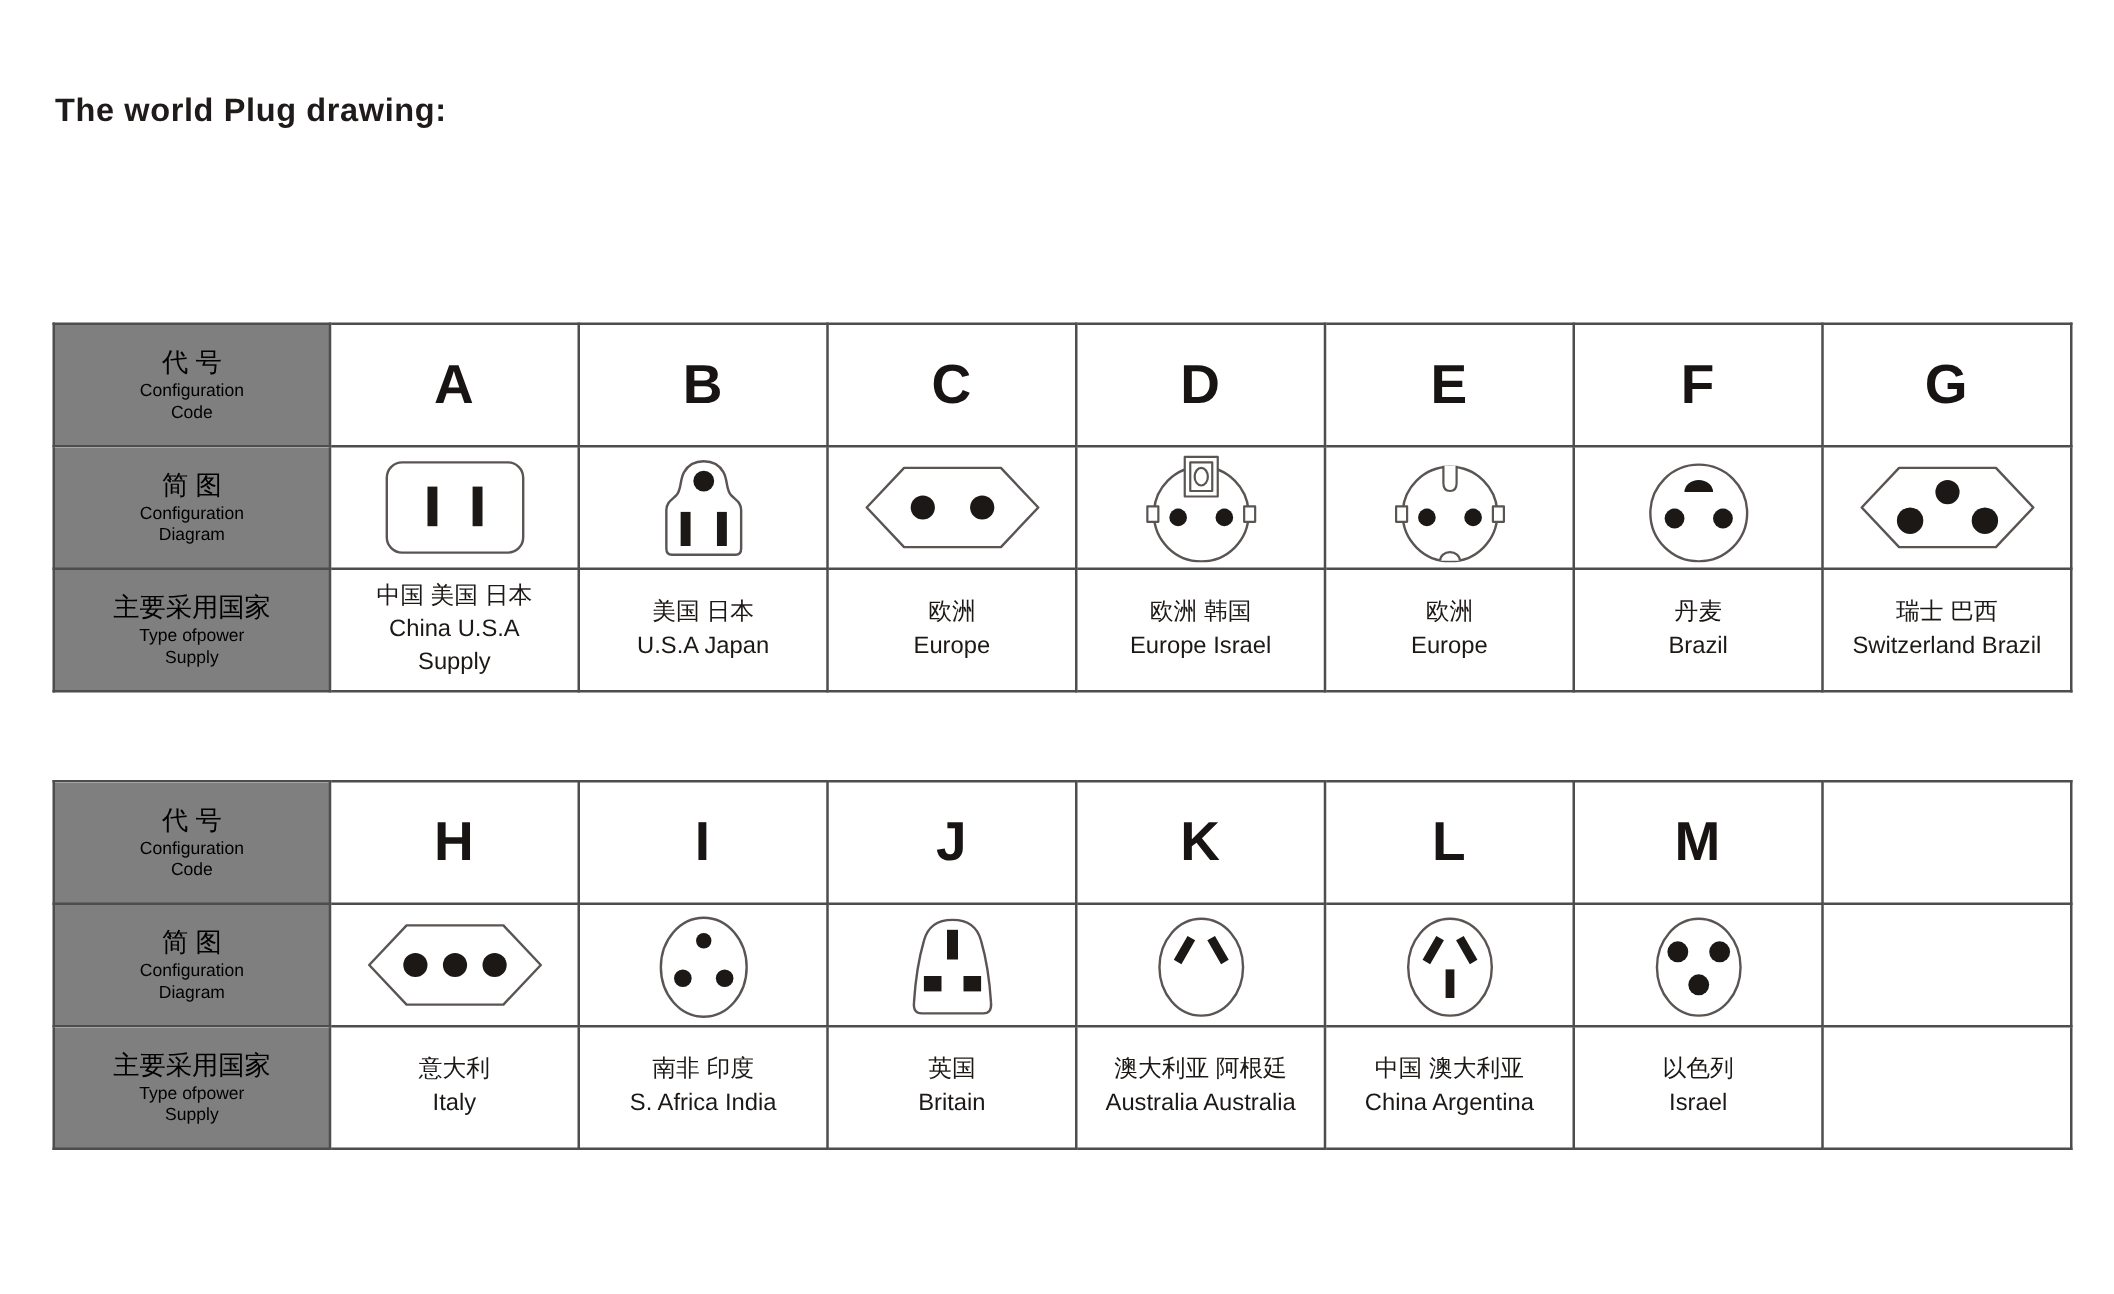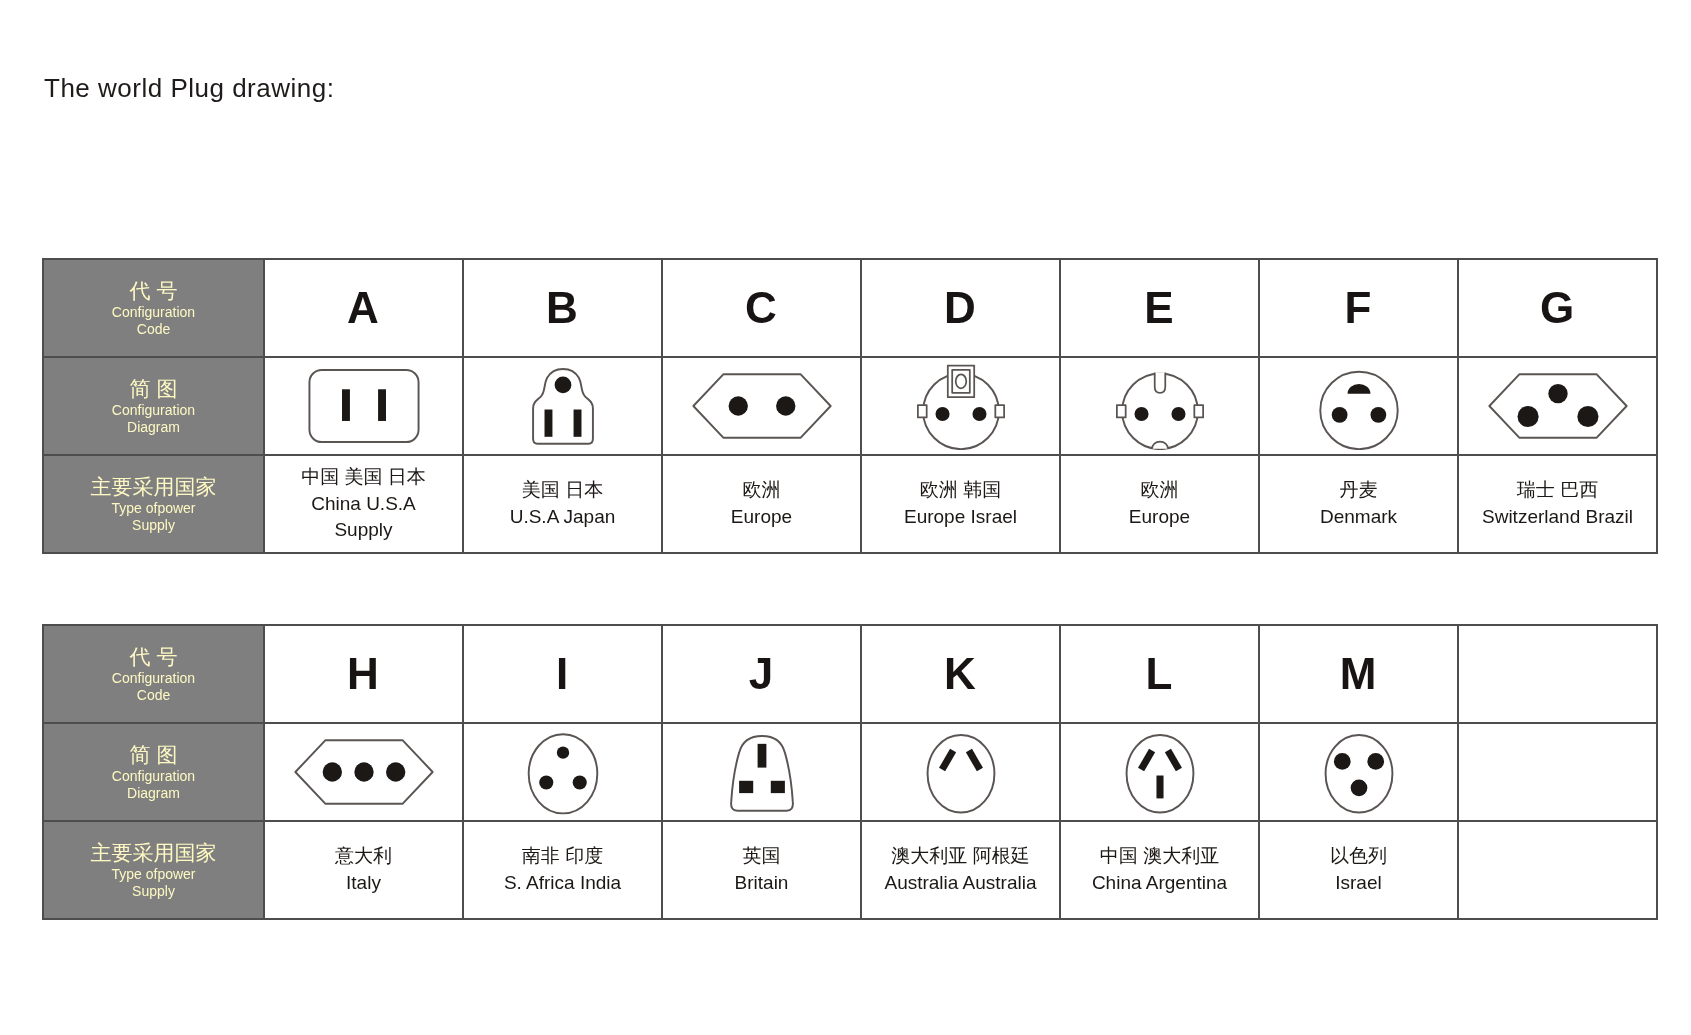--- a/index.html
+++ b/index.html
@@ -5,41 +5,41 @@
   * { margin: 0; padding: 0; box-sizing: border-box; }
   html, body { background: #ffffff; }
   body {
     width: 1691px; height: 1035px;
     position: relative;
     font-family: "Liberation Sans", "DejaVu Sans", sans-serif;
     color: #1f1b1a;
   }
   .title-block { position: absolute; left: 44px; top: 66px; }
   .title-zh { font-size: 27px; font-weight: bold; letter-spacing: 1px; }
-  .title-en { font-size: 26px; font-weight: normal; margin-top: 7px; letter-spacing: 0.5px; }
+  .title-en { font-size: 26px; font-weight: bold; margin-top: 7px; letter-spacing: 0.5px; }
 
   table.plug-table {
     position: absolute; left: 42px;
     width: 1613px;
     border-collapse: collapse;
     table-layout: fixed;
   }
   #plug-table-1 { top: 258px; }
   #plug-table-2 { top: 624px; }
 
   table.plug-table td {
     border: 2px solid #4d4d4d;
     text-align: center;
     vertical-align: middle;
     height: 98px;
     overflow: hidden;
   }
   td.row-header {
     background: #7f7f7f;
-    color: #fef9c3;
+    color: #000000;
   }
   .rh-zh { font-size: 21px; line-height: 1.25; }
   .rh-en { font-size: 14px; line-height: 1.22; }
 
   td.code-cell {
     font-size: 44px;
     font-weight: bold;
     color: #181413;
     letter-spacing: 1px;
   }
@@ -175,21 +175,21 @@
     <td class="supply-cell">
       <div class="country-line">欧洲  韩国</div>
       <div class="country-line">Europe  Israel</div>
     </td>
     <td class="supply-cell">
       <div class="country-line">欧洲</div>
       <div class="country-line">Europe</div>
     </td>
     <td class="supply-cell">
       <div class="country-line">丹麦</div>
-      <div class="country-line">Denmark</div>
+      <div class="country-line">Brazil</div>
     </td>
     <td class="supply-cell">
       <div class="country-line">瑞士  巴西</div>
       <div class="country-line">Switzerland  Brazil</div>
     </td>
   </tr>
 </tbody>
   </table>
 
 <table class="plug-table" id="plug-table-2">

